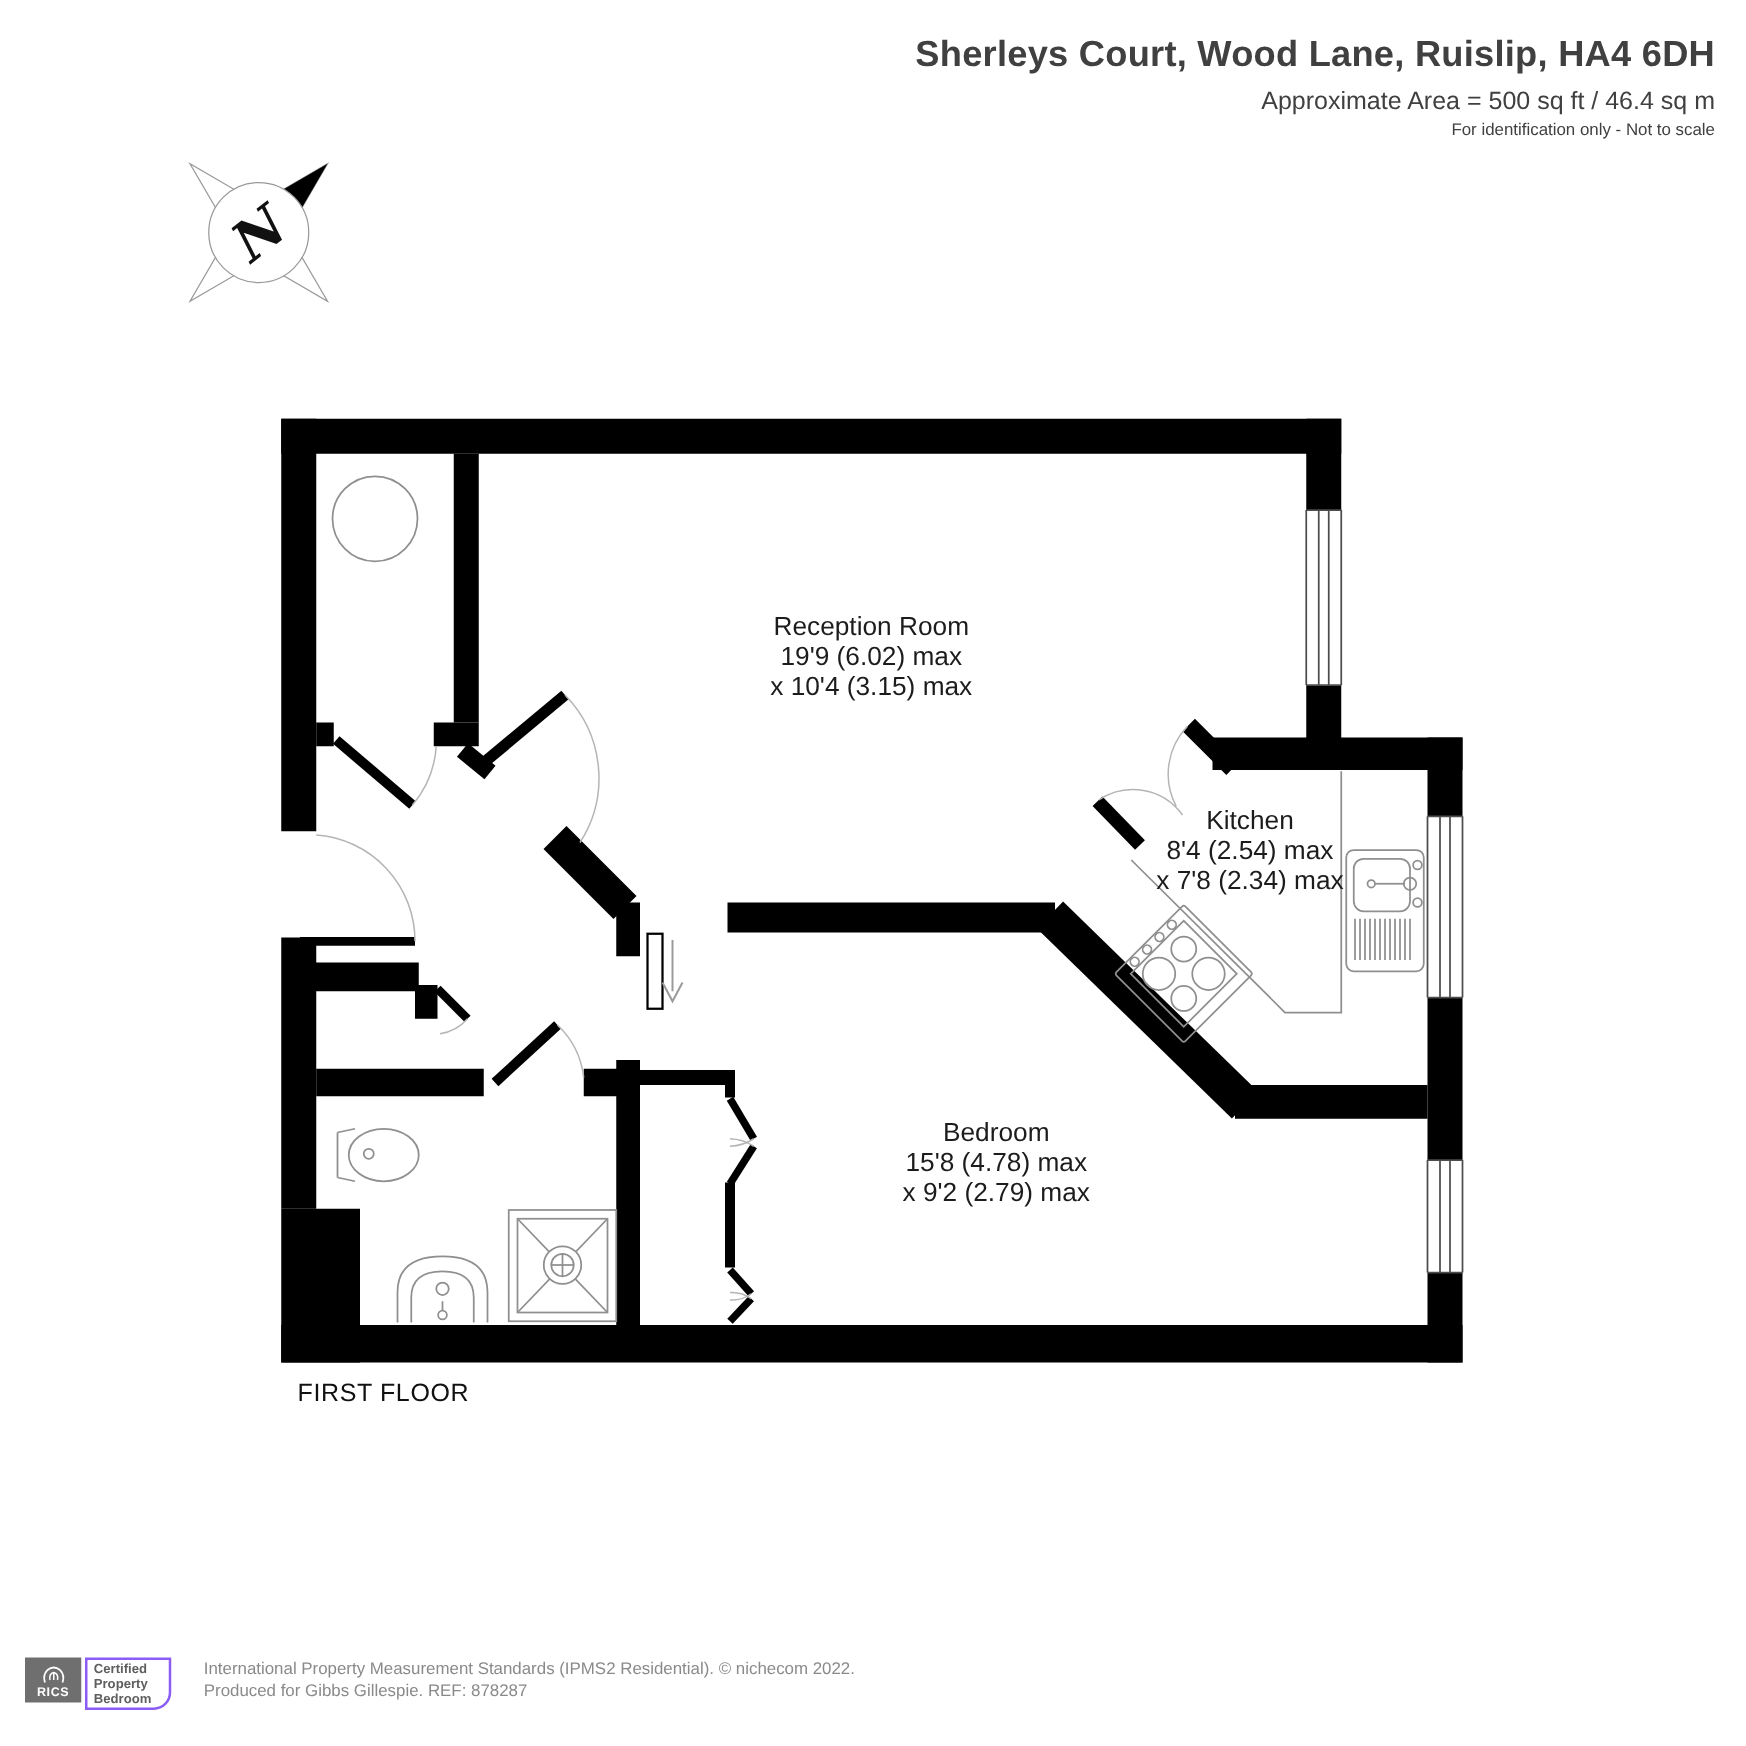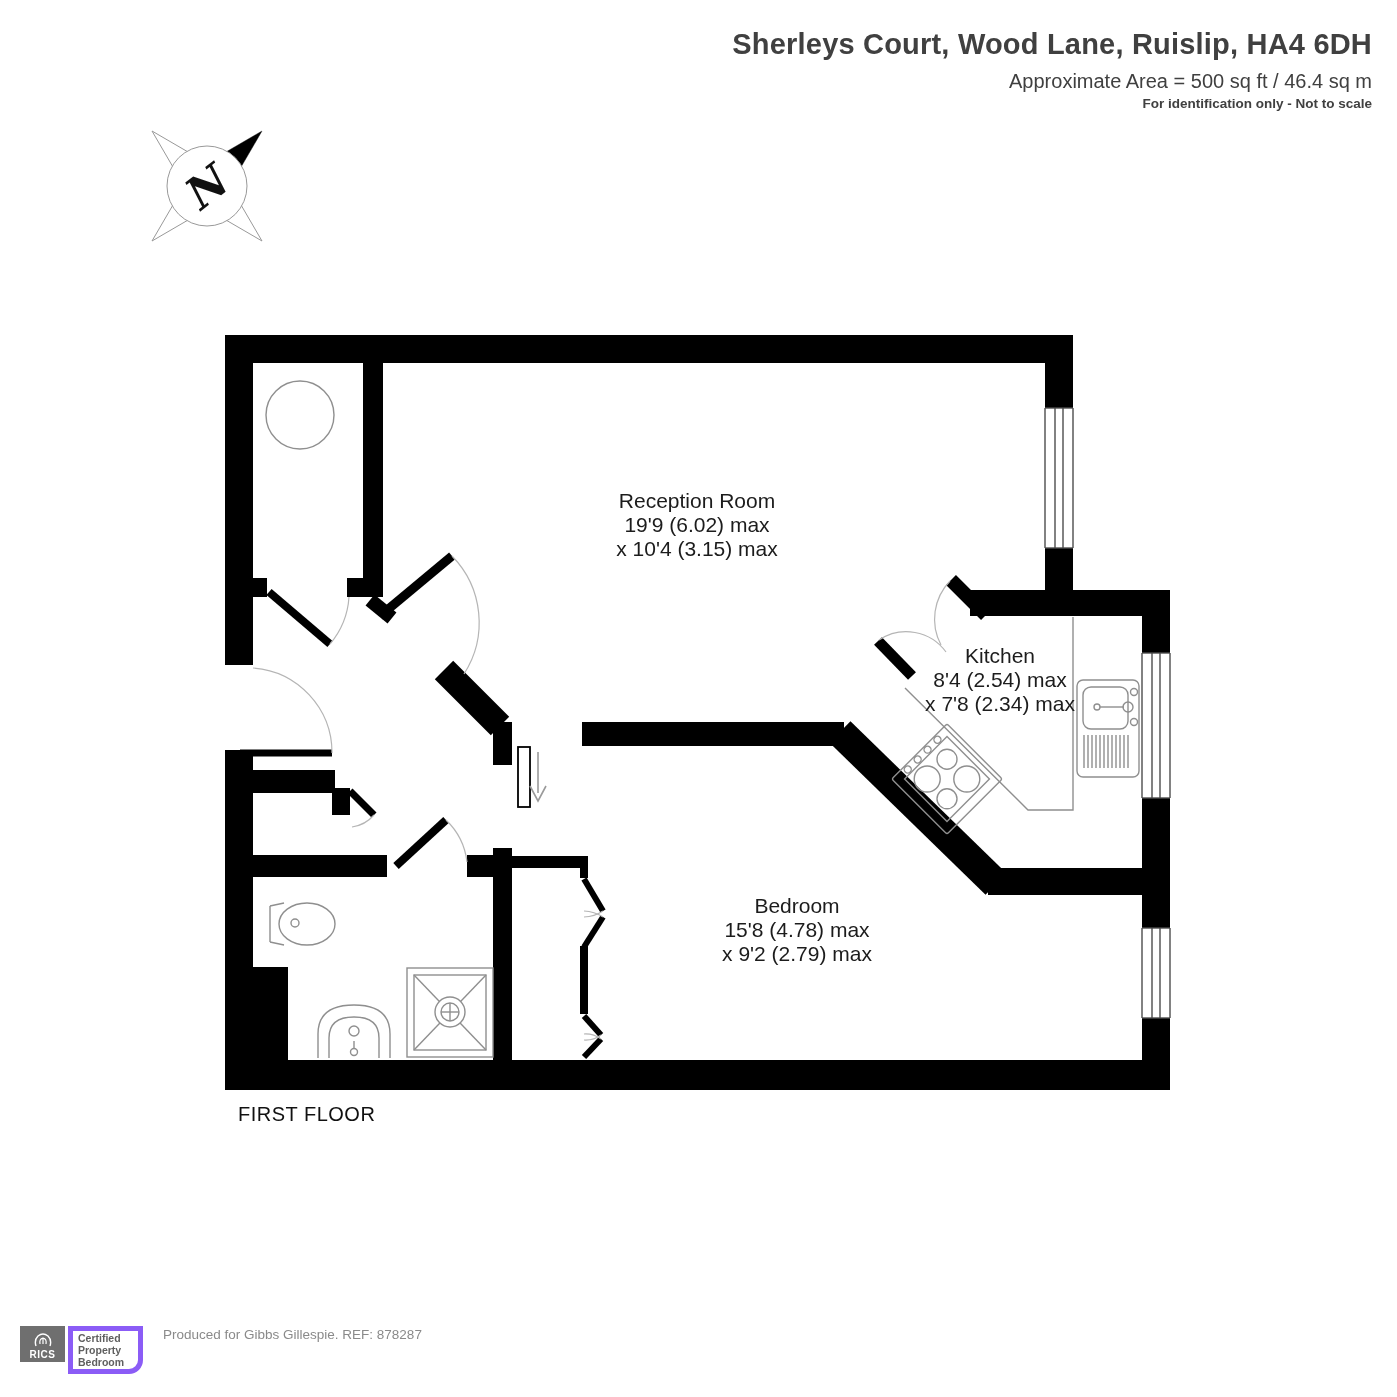--- a/index.html
+++ b/index.html
@@ -1,40 +1,40 @@
 <!DOCTYPE html>
 <html><head>
 <meta charset="utf-8">
 <style>
   html,body{margin:0;padding:0;background:#ffffff;width:1397px;height:1397px;overflow:hidden;
             font-family:"Liberation Sans",sans-serif;}
   
   #header{position:absolute;top:28px;right:25px;text-align:right;color:#404040;}
   #header .title{font-size:29px;font-weight:700;letter-spacing:0.2px;}
   #header .area{font-size:20px;font-weight:400;margin-top:9px;}
-  #header .note{font-size:13.5px;font-weight:700;margin-top:3px;}
+  #header .note{font-size:13.5px;font-weight:400;margin-top:3px;}
   
   #plan-svg{position:absolute;left:0;top:0;}
   .wall{fill:#000000;stroke:none;}
   .diag{stroke:#000000;fill:none;}
   .leaf{stroke:#000000;fill:none;}
   .arc{stroke:#b5b5b5;stroke-width:1.2;fill:none;}
   .win{stroke:#4d4d4d;stroke-width:1.4;fill:none;}
   .fix{stroke:#8f8f8f;stroke-width:1.4;fill:none;}
   .fixw{stroke:#8f8f8f;stroke-width:1.4;fill:#ffffff;}
   .room-label{font-family:"Liberation Sans",sans-serif;font-size:21px;fill:#1c1c1c;text-anchor:middle;}
   .floor-label{font-family:"Liberation Sans",sans-serif;font-size:20px;fill:#111111;letter-spacing:0.5px;}
   .compass-line{stroke:#999999;stroke-width:1;fill:#ffffff;}
   .compass-n{font-family:"DejaVu Serif",serif;font-size:44px;font-weight:700;font-style:italic;
              fill:#111111;text-anchor:middle;}
   
   #rics-box{position:absolute;left:20px;top:1326px;width:45px;height:36px;background:#6f6f6f;
             display:flex;flex-direction:column;align-items:center;justify-content:flex-end;}
   #rics-box .rics-word{color:#ffffff;font-size:10px;font-weight:700;letter-spacing:0.5px;margin-bottom:2px;}
-  #cpm-box{position:absolute;left:68px;top:1326px;width:60px;height:36px;border:5px solid #8b5cf6;
+  #cpm-box{position:absolute;left:68px;top:1326px;width:60px;height:36px;border:2px solid #8b5cf6;
            border-radius:0 0 14px 0;padding:1px 0 1px 5px;color:#5f5f5f;
            font-size:10.5px;font-weight:700;line-height:12px;}
   #footer-text{position:absolute;left:163px;top:1326px;color:#8a8a8a;font-size:13.5px;line-height:18px;}
 </style>
 </head>
 <body>
 
 <div id="header">
   <div class="title">Sherleys Court, Wood Lane, Ruislip, HA4 6DH</div>
   <div class="area">Approximate Area = 500 sq ft / 46.4 sq m</div>
@@ -252,14 +252,15 @@
   <div class="rics-word">RICS</div>
 </div>
 
 <div id="cpm-box">
   <div>Certified</div>
   <div>Property</div>
   <div>Bedroom</div>
 </div>
 
 <div id="footer-text">
+  <div>International Property Measurement Standards (IPMS2 Residential).   © nichecom 2022.</div>
   <div>Produced for Gibbs Gillespie.   REF: 878287</div>
 </div>
 
 </body></html>

